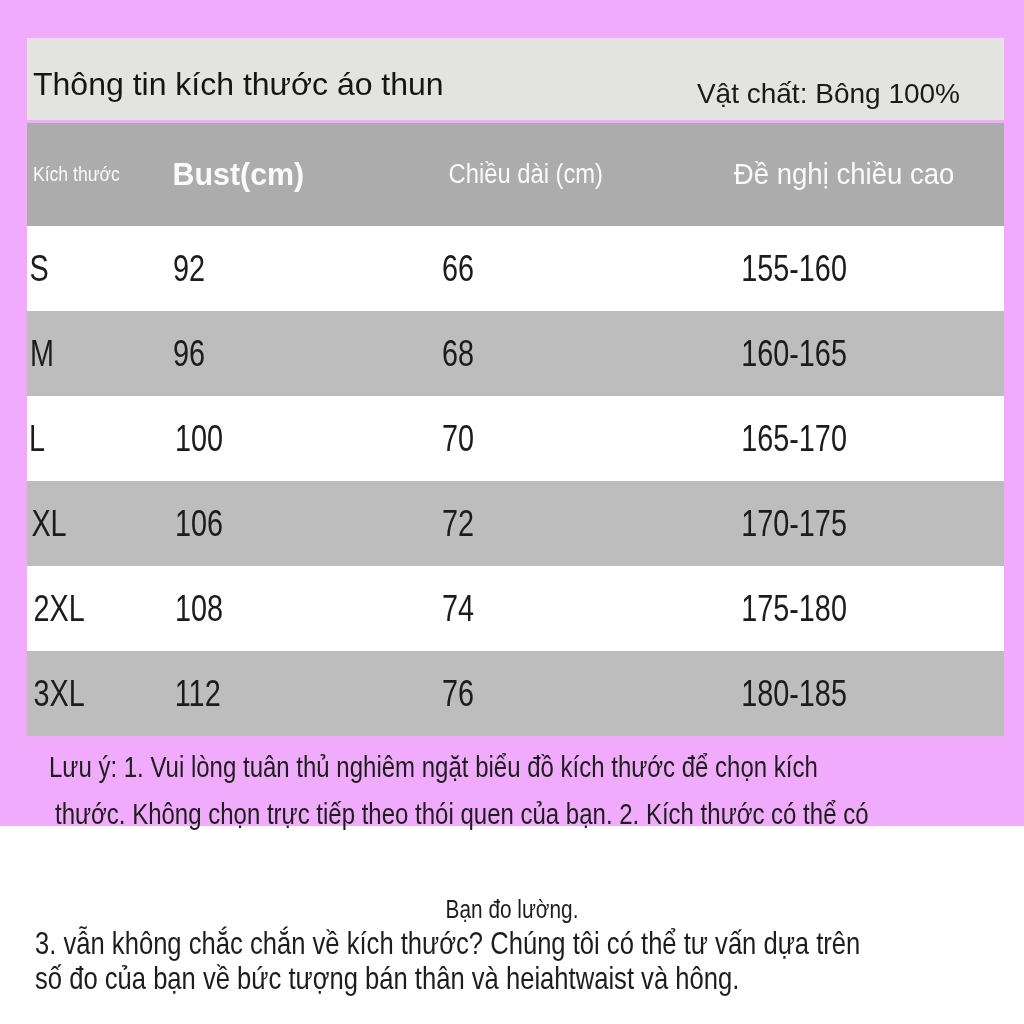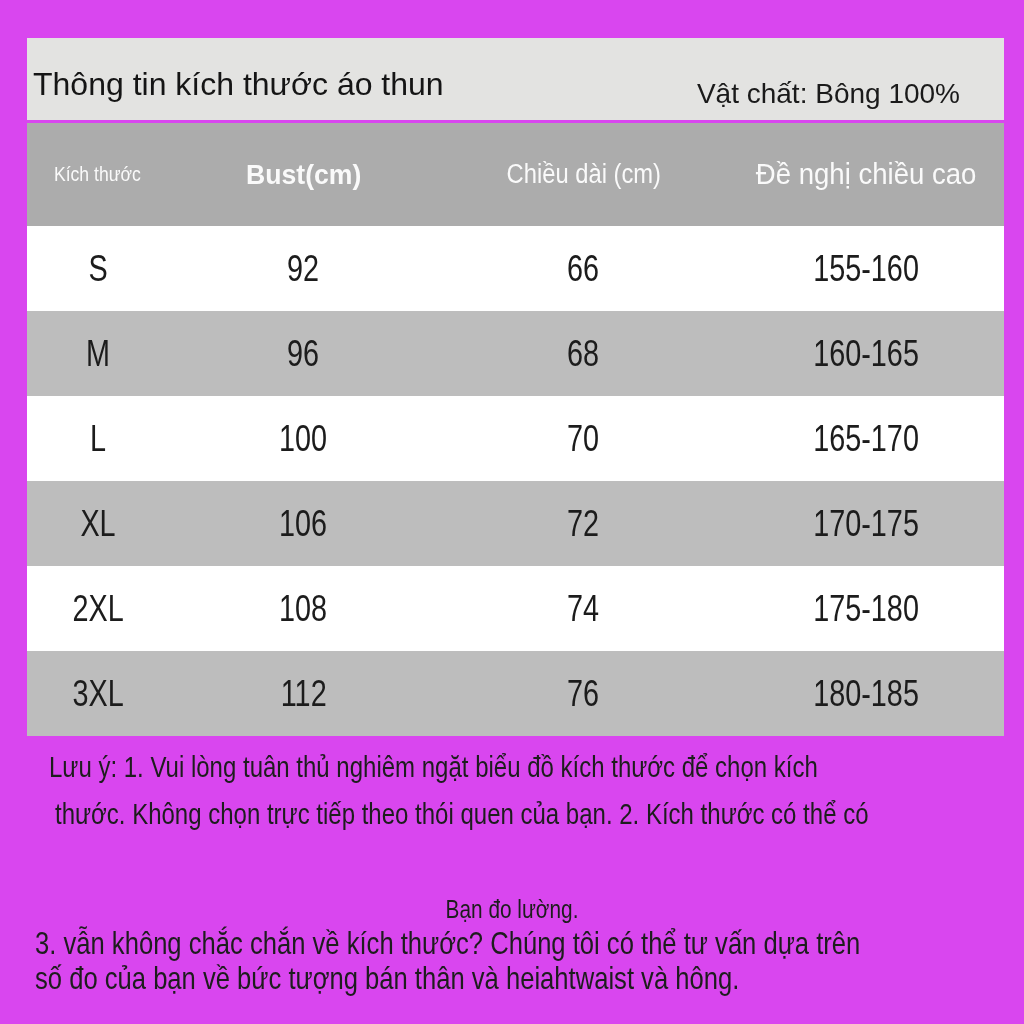--- a/index.html
+++ b/index.html
@@ -1,21 +1,21 @@
 <!DOCTYPE html>
 <html><head>
 <meta charset="utf-8">
 <style>
   html,body{margin:0;padding:0;}
   body{
     width:1024px;height:1024px;background:#ffffff;overflow:hidden;
     font-family:"Liberation Sans","DejaVu Sans",sans-serif;
     -webkit-font-smoothing:antialiased;
   }
-  .page{position:relative;width:1024px;height:1024px;background:#d946ef;}
+  .page{position:relative;width:1024px;height:826px;background:#f0abfc;}
 
   
   .title-band{
     position:absolute;left:27px;top:38px;width:977px;height:82px;
     background:#e3e3e1;
   }
   .main-title{
     position:absolute;left:6px;top:28px;
     font-size:32px;line-height:36px;color:#151515;letter-spacing:0px;
     white-space:nowrap;
@@ -23,31 +23,31 @@
   .material{
     position:absolute;right:44px;top:40px;
     font-size:28px;line-height:32px;color:#1a1a1a;white-space:nowrap;
   }
 
   
   .size-table{position:absolute;left:27px;top:123px;width:977px;}
   .trow{
     display:grid;
     grid-template-columns:14.5% 27.6% 29.7% 28.2%;
-    align-items:center;text-align:center;
+    align-items:center;text-align:left;
   }
   .thead{height:103px;background:#acacac;color:#fafafa;}
   .drow{height:85px;color:#1c1c1c;font-size:36px;background:#ffffff;}
   .drow:nth-child(odd){background:#bdbdbd;} 
   .cell{overflow:visible;white-space:nowrap;}
   .cx{display:inline-block;transform:scaleX(.80);transform-origin:center;}
   .cx88{display:inline-block;transform:scaleX(.88);transform-origin:center;}
   .cx95{display:inline-block;transform:scaleX(.95);transform-origin:center;}
   .th-size{font-size:20px;}
-  .th-bust{font-size:28px;font-weight:bold;}
+  .th-bust{font-size:32px;font-weight:bold;}
   .th-length{font-size:27px;}
   .th-height{font-size:29px;}
 
   
   .note{
     position:absolute;white-space:nowrap;color:#1d1d1d;line-height:38px;
   }
   .nleft{transform-origin:left center;display:inline-block;transform:scaleX(.80);}
   .ncenter-wrap{left:0;width:1024px;text-align:center;}
   .ncenter{display:inline-block;transform:scaleX(.80);transform-origin:center;}

